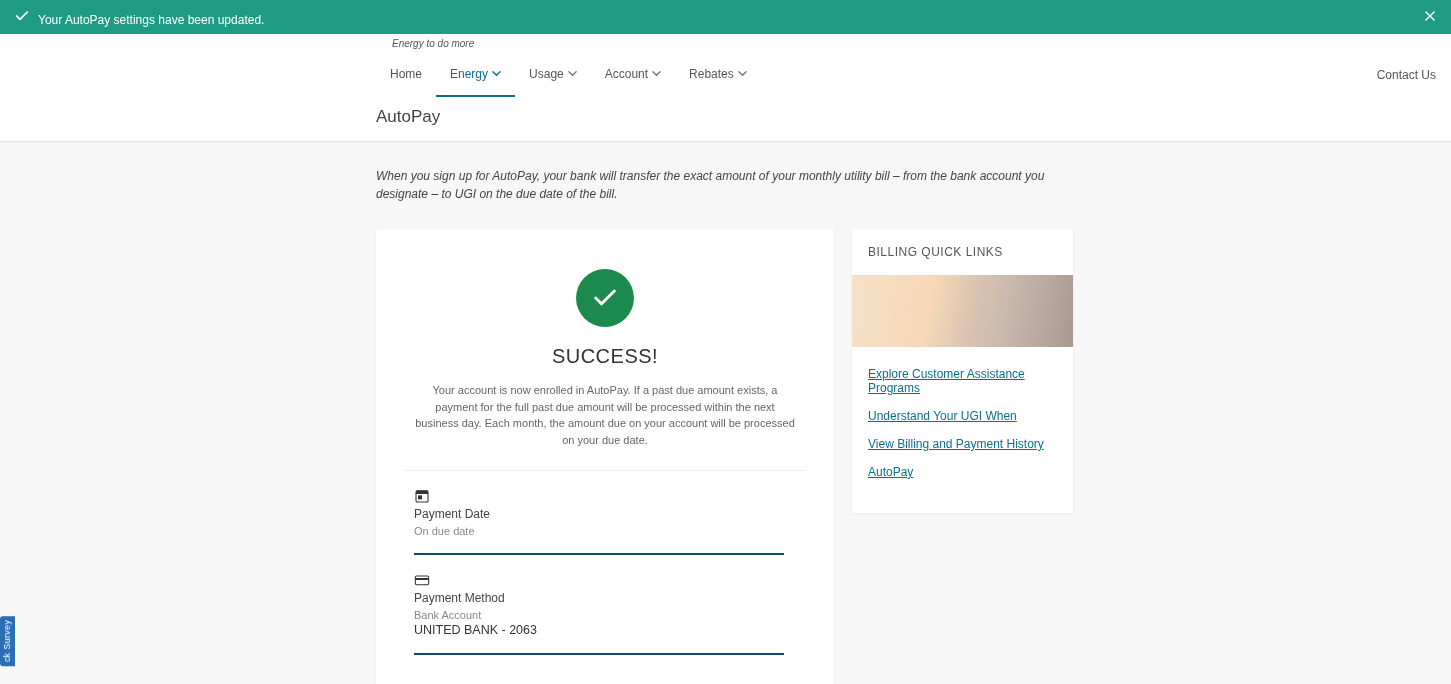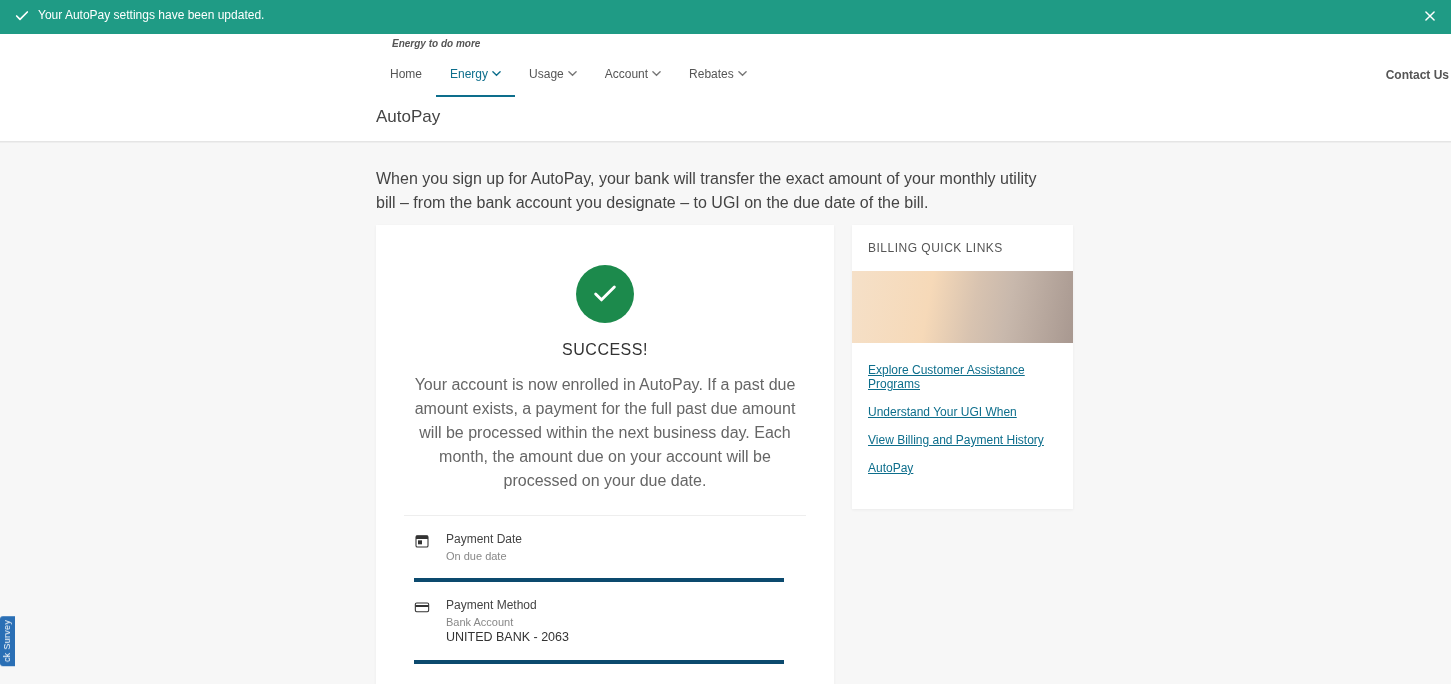--- a/index.html
+++ b/index.html
@@ -1,55 +1,55 @@
 <!DOCTYPE html>
 <html><head>
 <meta charset="utf-8">
 <style>
   * { box-sizing: border-box; margin: 0; padding: 0; }
   body { font-family: Arial, Helvetica, sans-serif; background: #fff; color: #333; font-size: 13px; }
   
   
   .banner { background: #1f9b85; color: #fff; height: 34px; display: flex; align-items: center; padding: 0 14px; justify-content: space-between; }
-  .banner-left { display: flex; align-items: flex-start; gap: 8px; }
+  .banner-left { display: flex; align-items: flex-end; gap: 8px; }
   .banner-check svg { width: 16px; height: 16px; }
   .banner-text { font-size: 12px; }
   .banner-close { cursor: pointer; }
   .banner-close svg { width: 14px; height: 14px; }
   
   
   .header { background: #fff; border-bottom: 1px solid #e5e5e5; }
   .header-inner { width: 700px; margin: 0 auto; margin-left: 376px; }
-  .tagline { font-style: italic; font-size: 10px; color: #555; padding: 4px 0 4px 16px; font-weight: bold; }
+  .tagline { font-style: italic; font-size: 10px; color: #555; padding: 4px 0 4px 16px; }
   .nav { display: flex; align-items: center; position: relative; }
   .nav-item { padding: 14px 14px; font-size: 12px; color: #555; cursor: pointer; display: flex; align-items: center; gap: 4px; border-bottom: 2px solid transparent; }
   .nav-item.active { color: #0d6e8c; border-bottom: 2px solid #0d6e8c; }
   .nav-item.active .chev svg path { stroke: #0d6e8c; }
   .chev svg { width: 9px; height: 9px; }
   .nav-row { position: relative; width: 1073px; margin: 0 auto; margin-left: 376px; }
-  .contact-abs { position: absolute; right: 0; top: 0; height: 100%; display: flex; align-items: center; font-size: 12px; color: #555; cursor: pointer; padding-right: 0; font-weight: bold; }
+  .contact-abs { position: absolute; right: 13px; top: 0; height: 100%; display: flex; align-items: center; font-size: 12px; color: #555; cursor: pointer; padding-right: 0; }
   .page-title { font-size: 17px; color: #444; padding: 10px 0 14px 0; }
   
   
   .main-bg { background: #f7f7f7; border-top: 1px solid #eee; padding-bottom: 40px; min-height: 560px;}
   .container { width: 697px; margin-left: 376px; padding-top: 24px; }
-  .intro { font-size: 16px; color: #444; line-height: 1.5; margin-bottom: 10px; width: 680px;}
+  .intro { font-size: 12px; color: #444; line-height: 1.5; margin-bottom: 26px; width: 680px; font-style: italic;}
   
   .cols { display: flex; gap: 18px; align-items: flex-start; }
   .card { background: #fff; box-shadow: 0 1px 3px rgba(0,0,0,.05); }
   .main-card { width: 458px; padding: 40px 28px 28px 28px; }
   
   .success-circle { width: 58px; height: 58px; border-radius: 50%; background: #1c8a4c; display:flex; align-items:center; justify-content:center; margin: 0 auto 18px auto; }
   .success-circle svg { width: 28px; height: 28px; }
-  .success-title { text-align: center; font-size: 16px; color: #333; font-weight: 400; margin-bottom: 14px; letter-spacing: .5px;}
-  .success-text { text-align: center; font-size: 16px; color: #666; line-height: 1.5; padding: 0 10px; }
+  .success-title { text-align: center; font-size: 20px; color: #333; font-weight: 400; margin-bottom: 14px; letter-spacing: .5px;}
+  .success-text { text-align: center; font-size: 11px; color: #666; line-height: 1.5; padding: 0 10px; }
   
   .divider { border-top: 1px solid #eee; margin: 22px 0 0 0; }
   
-  .info-row { display:flex; gap: 14px; padding: 16px 0; border-bottom: 4px solid #0c4a6e; margin-left: 10px; margin-right: 22px;}
+  .info-row { display:flex; padding: 16px 0; border-bottom: 2px solid #0c4a6e; margin-left: 10px; margin-right: 22px; flex-direction: column;}
   .info-icon { width: 18px; flex-shrink:0; padding-top:1px;}
   .info-icon svg { width:16px; height:16px; }
   .info-body { font-size: 12px; }
   .info-label { color: #444; margin-bottom: 4px; }
   .info-sub { color: #888; font-size: 11px; }
   .info-val { color: #333; font-size: 12.5px; margin-top: 2px; }
   
   .done-wrap { text-align: right; padding-top: 40px; }
   .done-btn { background: #0d6e8c; color:#fff; border:none; padding: 9px 26px; font-size: 12px; letter-spacing: .5px; cursor:pointer; }
   

